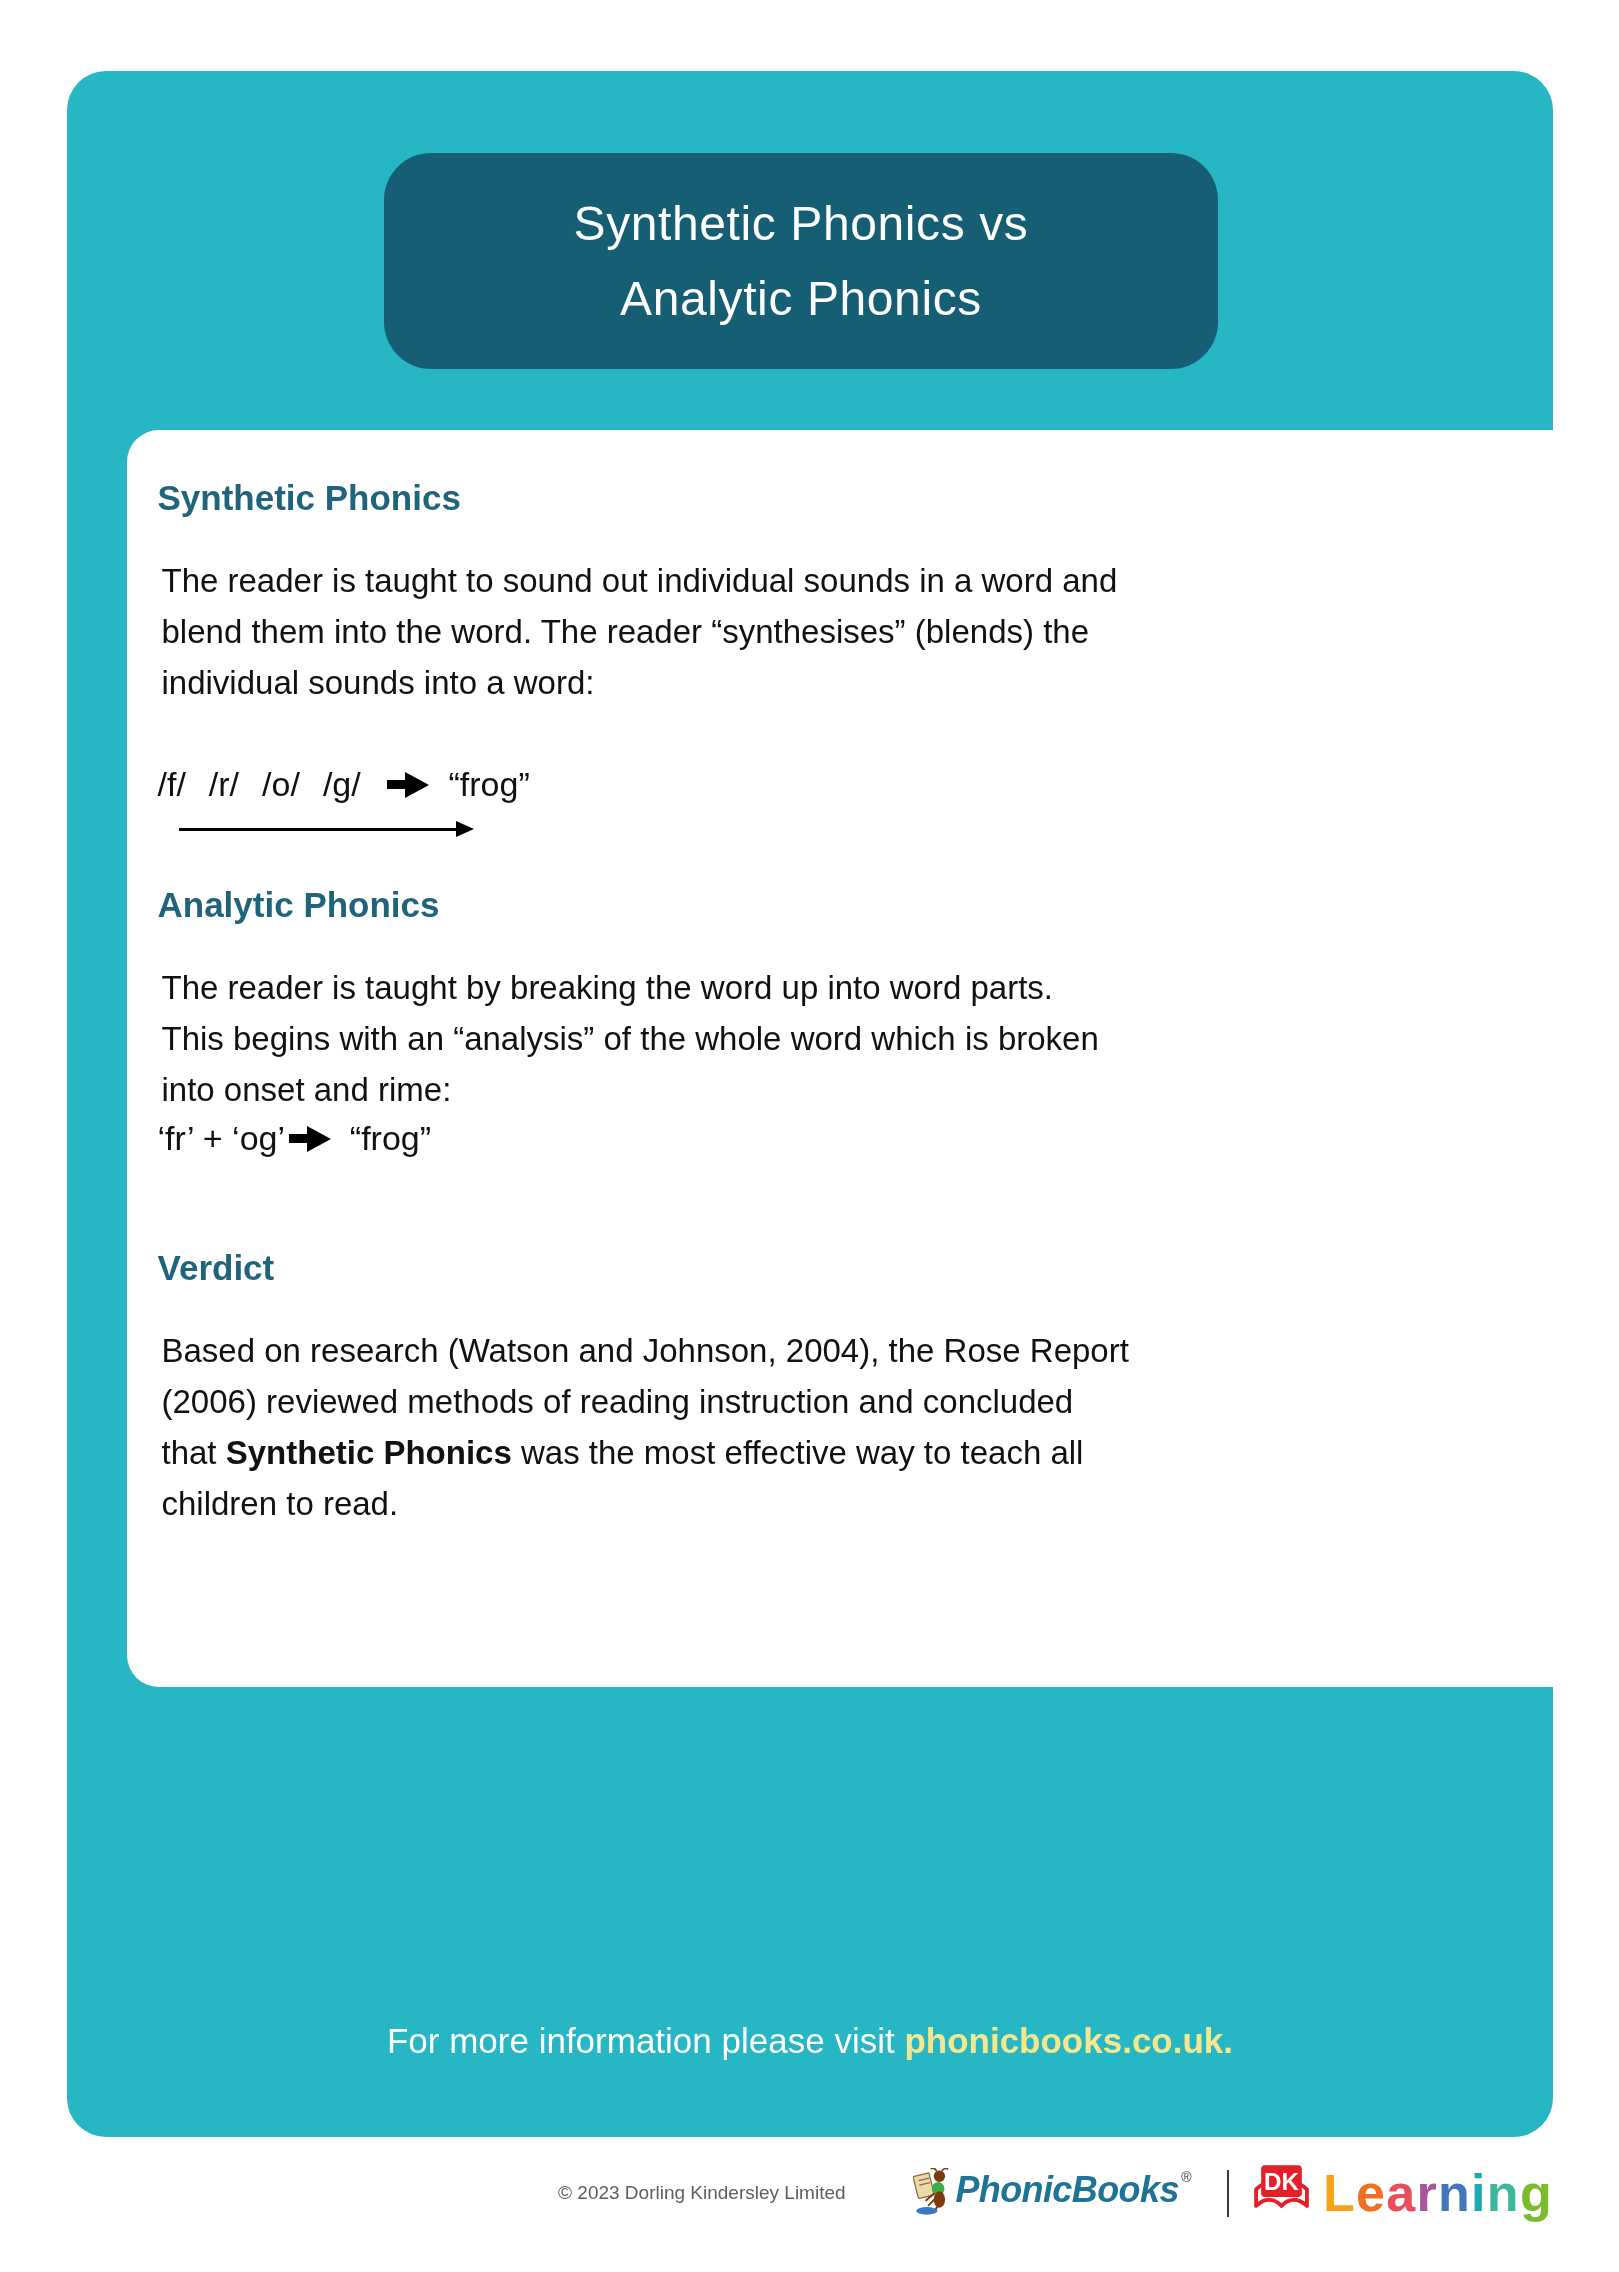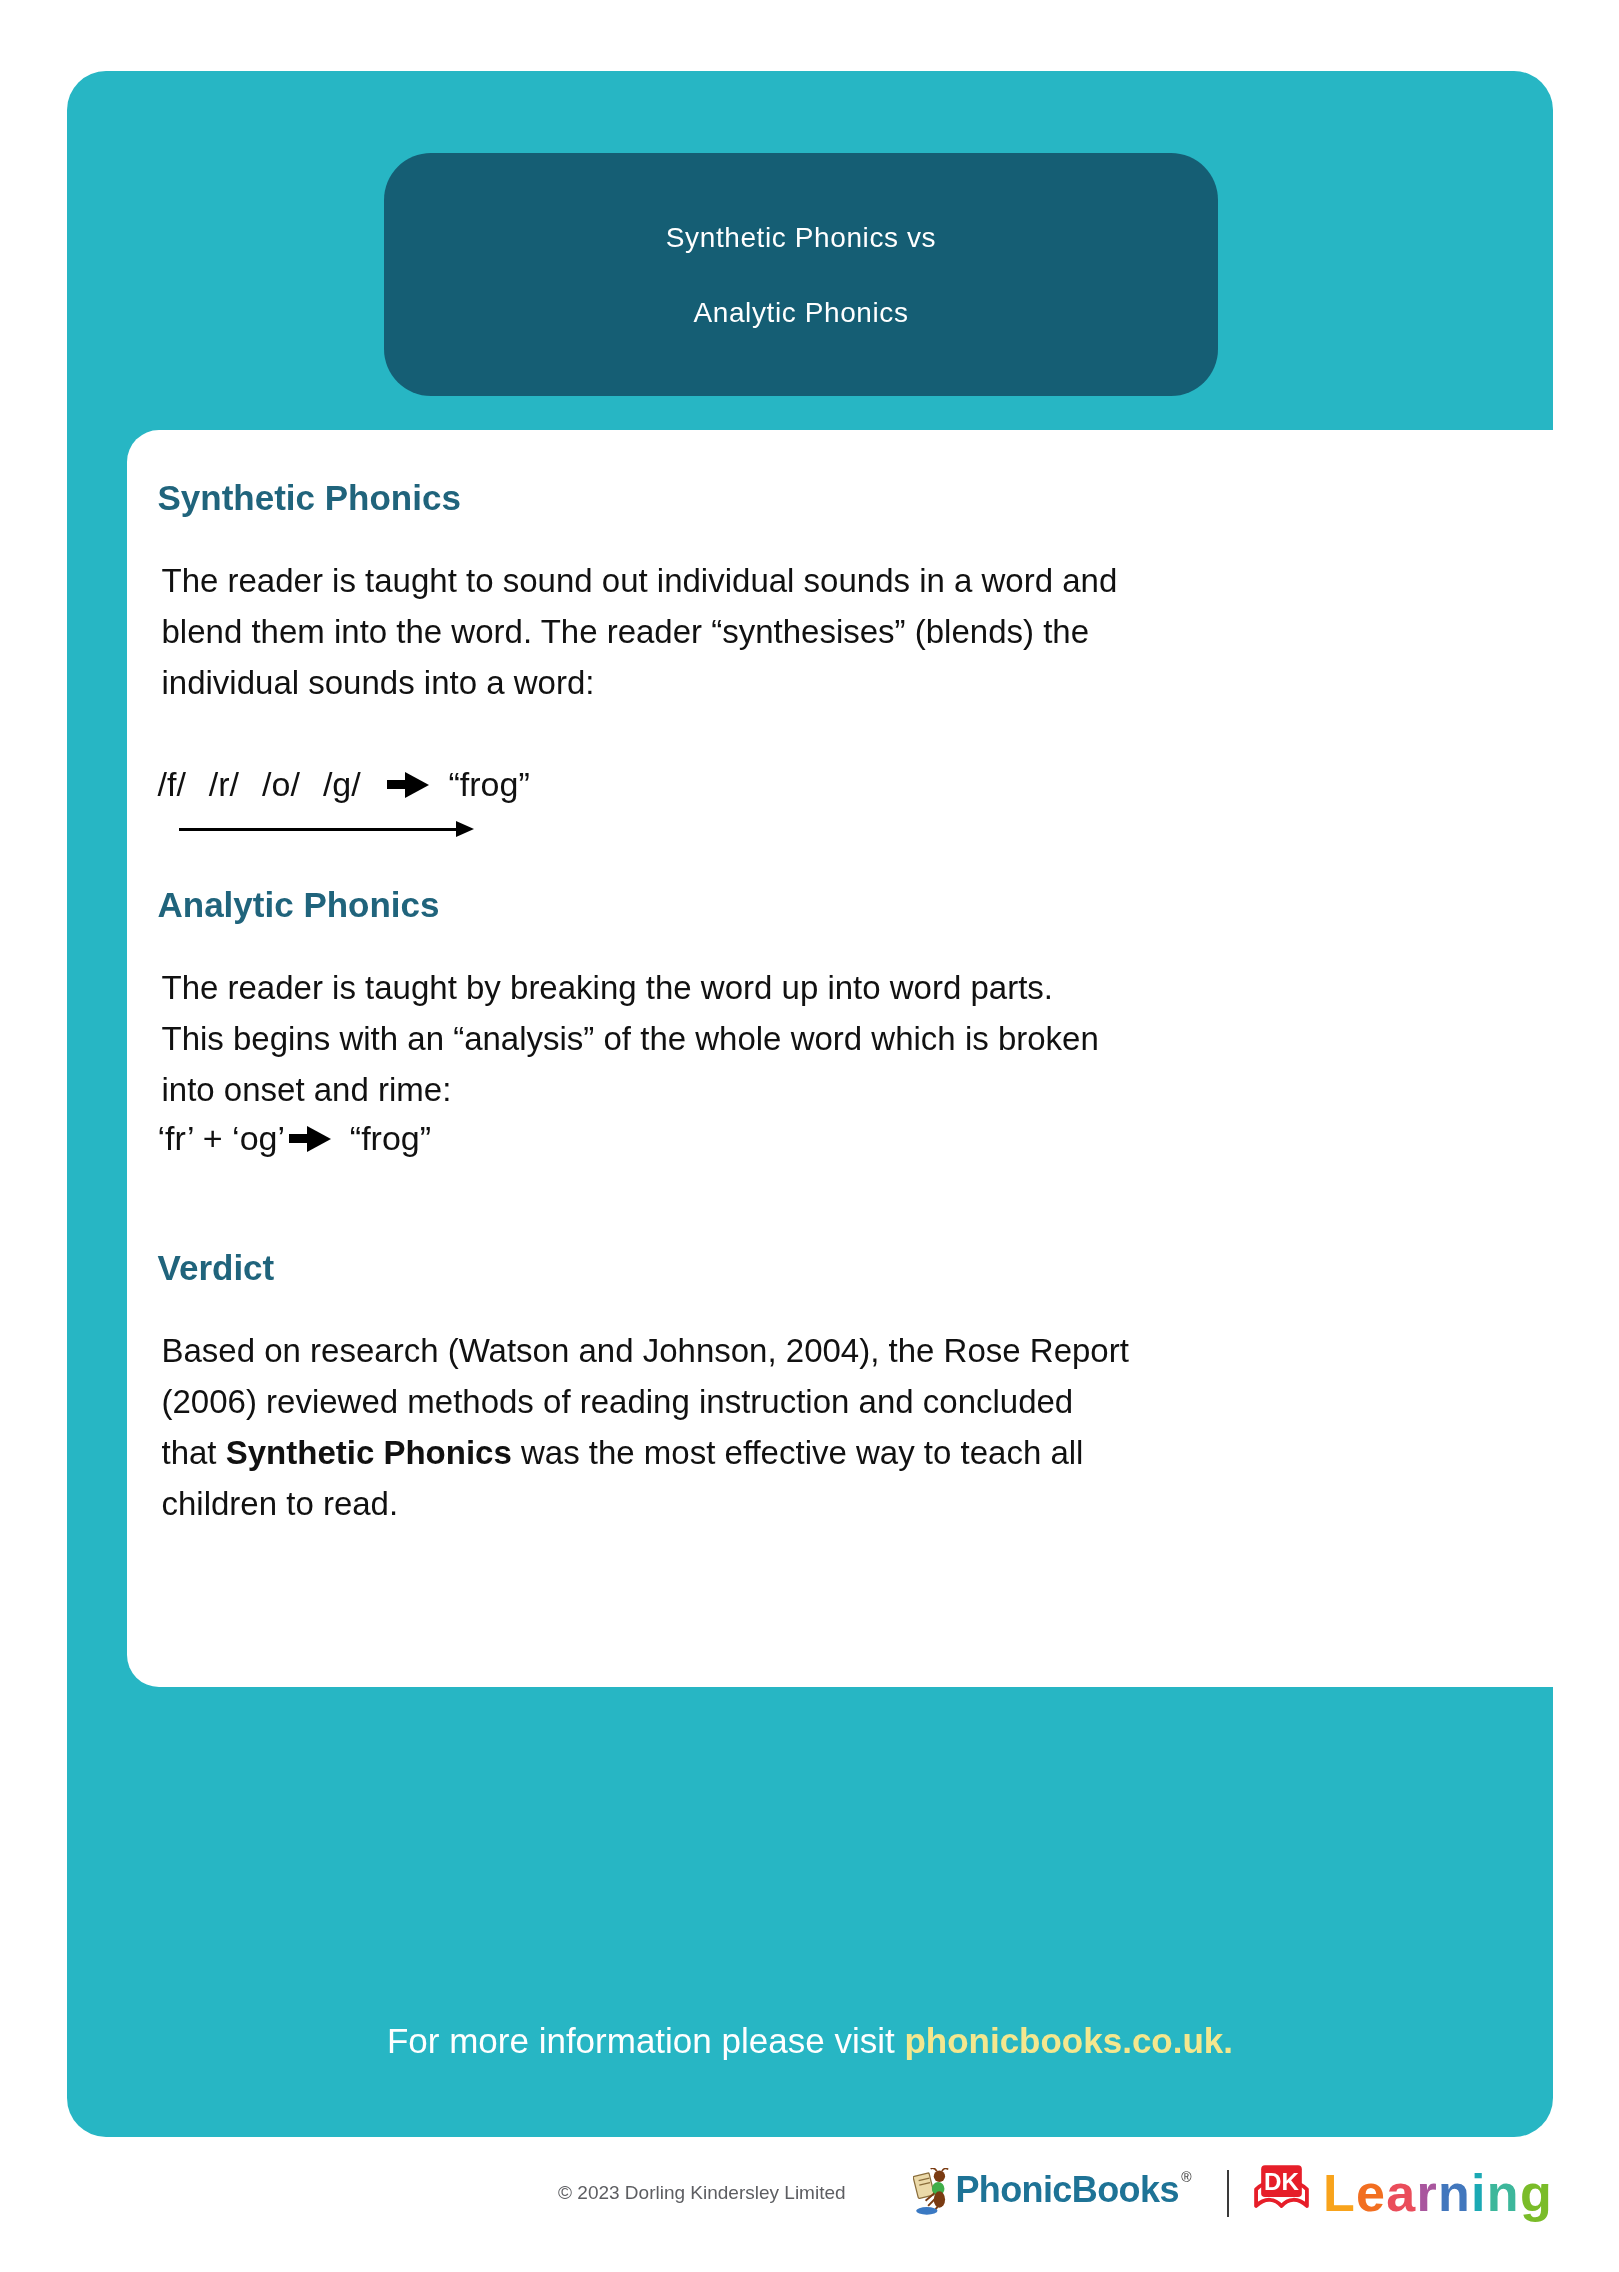--- a/index.html
+++ b/index.html
@@ -5,24 +5,24 @@
   html,body{margin:0;padding:0;}
   body{
     width:1620px;height:2273px;background:#ffffff;
     font-family:"Liberation Sans", sans-serif;position:relative;overflow:hidden;
   }
   .teal-panel{
     position:absolute;left:67px;top:71px;width:1486px;height:2066px;
     background:#27B6C4;border-radius:39px;
   }
   .title-box{
-    position:absolute;left:317px;top:82px;width:834px;height:243px;
+    position:absolute;left:317px;top:82px;width:834px;height:216px;
     background:#155E74;border-radius:47px;
     display:flex;flex-direction:column;align-items:center;justify-content:center;
-    color:#ffffff;font-size:28px;font-weight:500;line-height:75px;letter-spacing:0.6px;
+    color:#ffffff;font-size:48px;font-weight:500;line-height:75px;letter-spacing:0.6px;
   }
   .card{
     position:absolute;left:60px;top:359px;width:1470px;height:1257px;
     background:#ffffff;border-radius:32px;box-sizing:border-box;
     padding:50px 30.5px 0 30.5px;
   }
   .section-heading{
     font-size:35px;color:#20647C;font-weight:700;line-height:36px;margin:0 0 39px 0;
   }
   .para{margin:4px;}
@@ -57,20 +57,21 @@
   .info-link{color:#F4E78E;font-weight:700;text-decoration:none;}
   .bottom-bar{
     position:absolute;top:2164px;right:67px;height:58px;
     display:flex;align-items:center;
   }
   .copyright{font-size:19px;color:#5d5e62;margin-right:67px;white-space:nowrap;}
   .pb-logo{display:flex;align-items:flex-start;margin-right:35px;}
   .pb-text{
     font-size:36px;font-weight:700;color:#1E7396;letter-spacing:-0.6px;line-height:44px;
     text-shadow:0 0 1.3px #ffffff;
+    font-style:italic;
   }
   .pb-reg{font-size:14px;color:#333333;margin-left:2.5px;line-height:19px;}
   .logo-divider{width:1.9px;height:47px;background:#3a3a3a;margin-right:22px;}
   .dk-learning{display:flex;align-items:center;}
   .dk-book{margin-right:11.4px;}
   .learning-word{font-size:52px;font-weight:700;letter-spacing:1.3px;line-height:44px;}
 </style>
 </head>
 <body>
 

